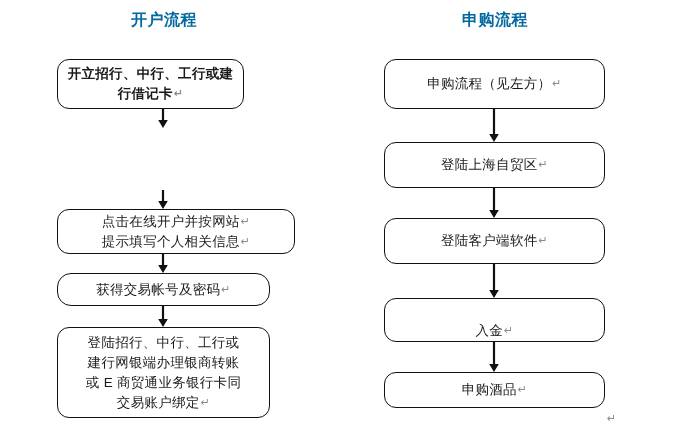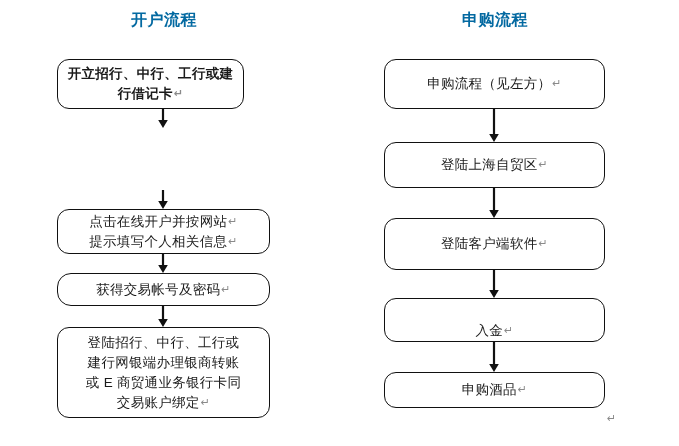--- a/index.html
+++ b/index.html
@@ -96,21 +96,21 @@
     </div>
     <div class="connector" style="left: 155px; top: 306px; width: 16px; height: 21px;">
       <svg width="16" height="21" viewBox="0 0 16 21">
         <line x1="8" y1="0" x2="8" y2="15" stroke="#111111" stroke-width="2.2"></line>
         <polygon points="8,21 3.2,13 12.8,13" fill="#111111"></polygon>
       </svg>
     </div>
     <div class="node" style="left: 57px; top: 59px; width: 187px; height: 50px; border-color: rgb(17, 17, 17); font-weight: bold;">
       <div class="node-text" style="color: rgb(26, 26, 26);"><span>开立招行、中行、工行或建</span><br><span>行借记卡</span><span class="ret">↵</span></div>
     </div>
-    <div class="node" style="left: 57px; top: 209px; width: 213px; height: 45px; border-color: rgb(17, 17, 17);">
+    <div class="node" style="left: 57px; top: 209px; width: 238px; height: 45px; border-color: rgb(17, 17, 17);">
       <div class="node-text" style="color: rgb(26, 26, 26);"><span>点击在线开户并按网站</span><span class="ret">↵</span><br><span>提示填写个人相关信息</span><span class="ret">↵</span></div>
     </div>
     <div class="node" style="left: 57px; top: 273px; width: 213px; height: 33px; border-color: rgb(17, 17, 17); border-radius: 14px;">
       <div class="node-text" style="color: rgb(26, 26, 26);"><span>获得交易帐号及密码</span><span class="ret">↵</span></div>
     </div>
     <div class="node" style="left: 57px; top: 327px; width: 213px; height: 91px; border-color: rgb(17, 17, 17);">
       <div class="node-text" style="color: rgb(26, 26, 26);"><span>登陆招行、中行、工行或</span><br><span>建行网银端办理银商转账</span><br><span>或 E 商贸通业务银行卡同</span><br><span>交易账户绑定</span><span class="ret">↵</span></div>
     </div>
     <div class="col-title" style="left: 395px; top: 10px; width: 200px;">申购流程</div>
     <div class="connector" style="left: 486px; top: 109px; width: 16px; height: 33px;">
@@ -136,21 +136,21 @@
         <line x1="8" y1="0" x2="8" y2="24" stroke="#111111" stroke-width="2.2"></line>
         <polygon points="8,30 3.2,22 12.8,22" fill="#111111"></polygon>
       </svg>
     </div>
     <div class="node" style="left: 384px; top: 59px; width: 221px; height: 50px; border-color: rgb(17, 17, 17);">
       <div class="node-text" style="color: rgb(26, 26, 26);"><span>申购流程（见左方）</span><span class="ret">↵</span></div>
     </div>
     <div class="node" style="left: 384px; top: 142px; width: 221px; height: 46px; border-color: rgb(17, 17, 17);">
       <div class="node-text" style="color: rgb(26, 26, 26);"><span>登陆上海自贸区</span><span class="ret">↵</span></div>
     </div>
-    <div class="node" style="left: 384px; top: 218px; width: 221px; height: 52px; border-color: rgb(17, 17, 17);">
+    <div class="node" style="left: 384px; top: 218px; width: 221px; height: 46px; border-color: rgb(17, 17, 17);">
       <div class="node-text" style="color: rgb(26, 26, 26);"><span>登陆客户端软件</span><span class="ret">↵</span></div>
     </div>
     <div class="node" style="left: 384px; top: 298px; width: 221px; height: 44px; border-color: rgb(17, 17, 17); align-items: flex-end;">
       <div class="node-text" style="color: rgb(26, 26, 26);"><span>入金</span><span class="ret">↵</span></div>
     </div>
     <div class="node" style="left: 384px; top: 372px; width: 221px; height: 36px; border-color: rgb(17, 17, 17);">
       <div class="node-text" style="color: rgb(26, 26, 26);"><span>申购酒品</span><span class="ret">↵</span></div>
     </div>
     <div class="ret-standalone" style="left: 607px; top: 412px;">↵</div>
   </div>

